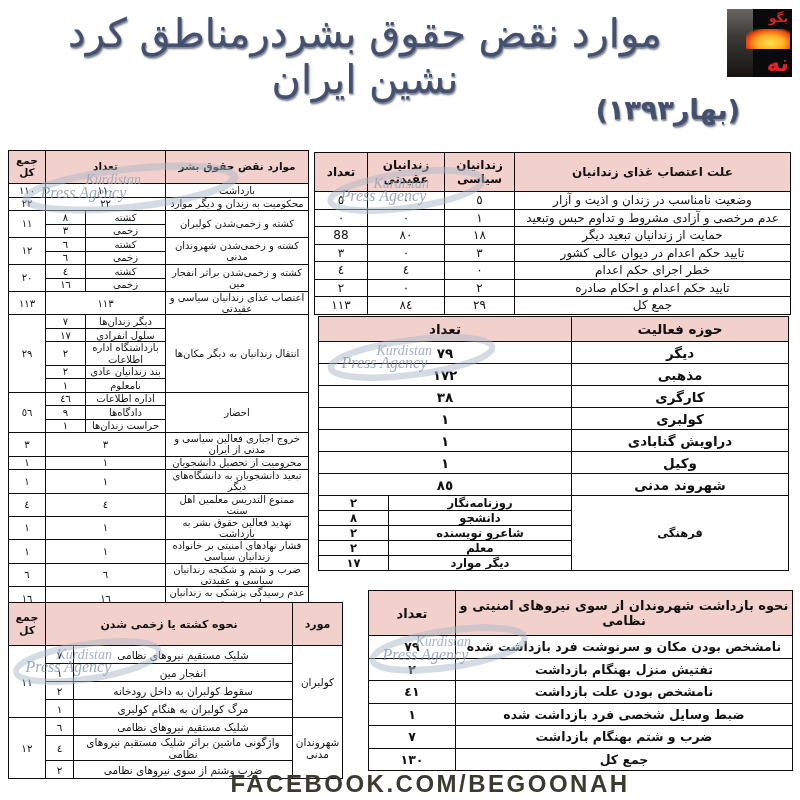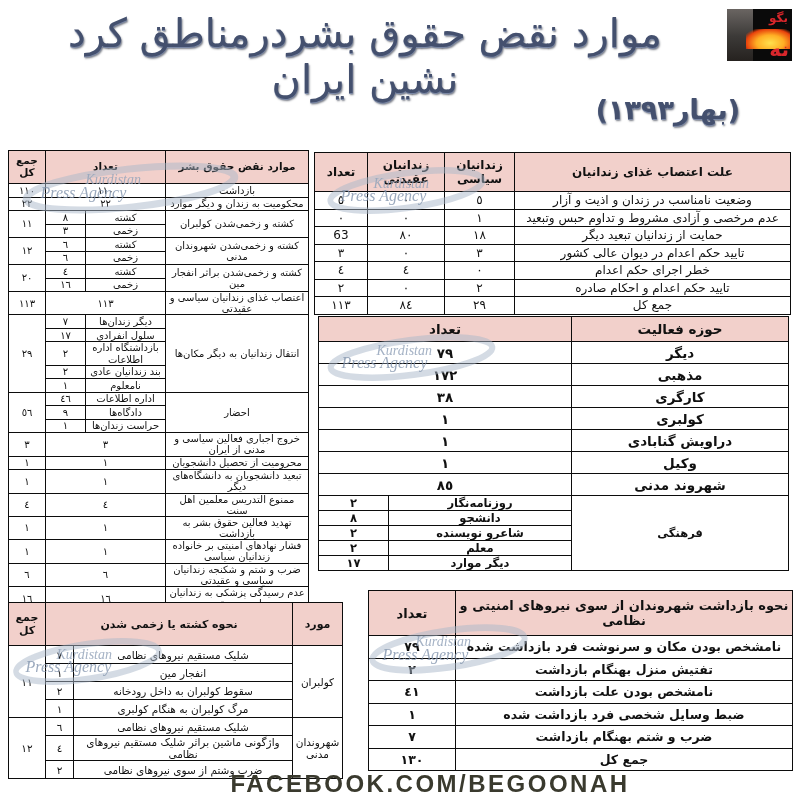--- a/index.html
+++ b/index.html
@@ -9,28 +9,28 @@
 
   
   .doc-title{top:10px;left:30px;right:100px;text-align:center;direction:rtl;
     font-size:40px;font-weight:normal;color:#44506e;
     text-shadow:0 1px 0 #7b88a6, 1px 2px 2px rgba(10,16,34,.55);}
   .doc-subtitle{top:94px;left:0;right:60px;direction:rtl;
     font-size:27px;font-weight:bold;color:#44506e;
     text-shadow:0 1px 0 #7b88a6, 1px 2px 2px rgba(10,16,34,.55);}
 
   
-  .logo{top:9px;left:727px;width:65px;height:52px;background:#0a0a0a;overflow:hidden;}
+  .logo{top:9px;left:727px;width:65px;height:68px;background:#0a0a0a;overflow:hidden;}
   .logo-photo{position:absolute;left:0;top:0;width:26px;height:68px;
     background:linear-gradient(180deg,#6a6562 0%,#3c3a38 40%,#17120f 100%);}
   .logo-slogan{position:absolute;top:2px;right:4px;color:#d8262b;font-size:12px;font-weight:bold;direction:rtl;}
   .logo-flame{position:absolute;top:20px;right:2px;width:44px;height:20px;
     background:radial-gradient(ellipse at 55% 70%, #ffe14d 0%, #ffae24 40%, #e8420c 70%, rgba(232,66,12,0) 85%);
     filter:blur(.5px);}
-  .logo-no{position:absolute;bottom:2px;right:3px;color:#d8262b;font-size:20px;font-weight:bold;direction:rtl;line-height:1;margin-left:47px;}
+  .logo-no{position:absolute;bottom:2px;right:3px;color:#d8262b;font-size:23px;font-weight:bold;direction:rtl;line-height:1;margin-left:47px;}
 
   
   table{border-collapse:collapse;table-layout:fixed;direction:rtl;background:#fff;}
   th,td{border:1.6px solid #0c0c0c;text-align:center;vertical-align:middle;
         padding:0 2px;overflow:hidden;color:#111;}
   th{background:#f2d0cb;font-weight:bold;}
   .foot{font-weight:bold;}
 
   #t-violations{top:150px;left:8px;}
   #t-violations table{width:300px;font-size:10px;line-height:1.12;}
@@ -260,21 +260,21 @@
         <tr>
           <td>عدم مرخصی و آزادی مشروط و تداوم حبس وتبعید</td>
           <td>١</td>
           <td>٠</td>
           <td>٠</td>
         </tr>
         <tr>
           <td>حمایت از زندانیان تبعید دیگر</td>
           <td>١٨</td>
           <td>٨٠</td>
-          <td>63</td>
+          <td>88</td>
         </tr>
         <tr>
           <td>تایید حکم اعدام در دیوان عالی کشور</td>
           <td>٣</td>
           <td>٠</td>
           <td>٣</td>
         </tr>
         <tr>
           <td>خطر اجرای حکم اعدام</td>
           <td>٠</td>

